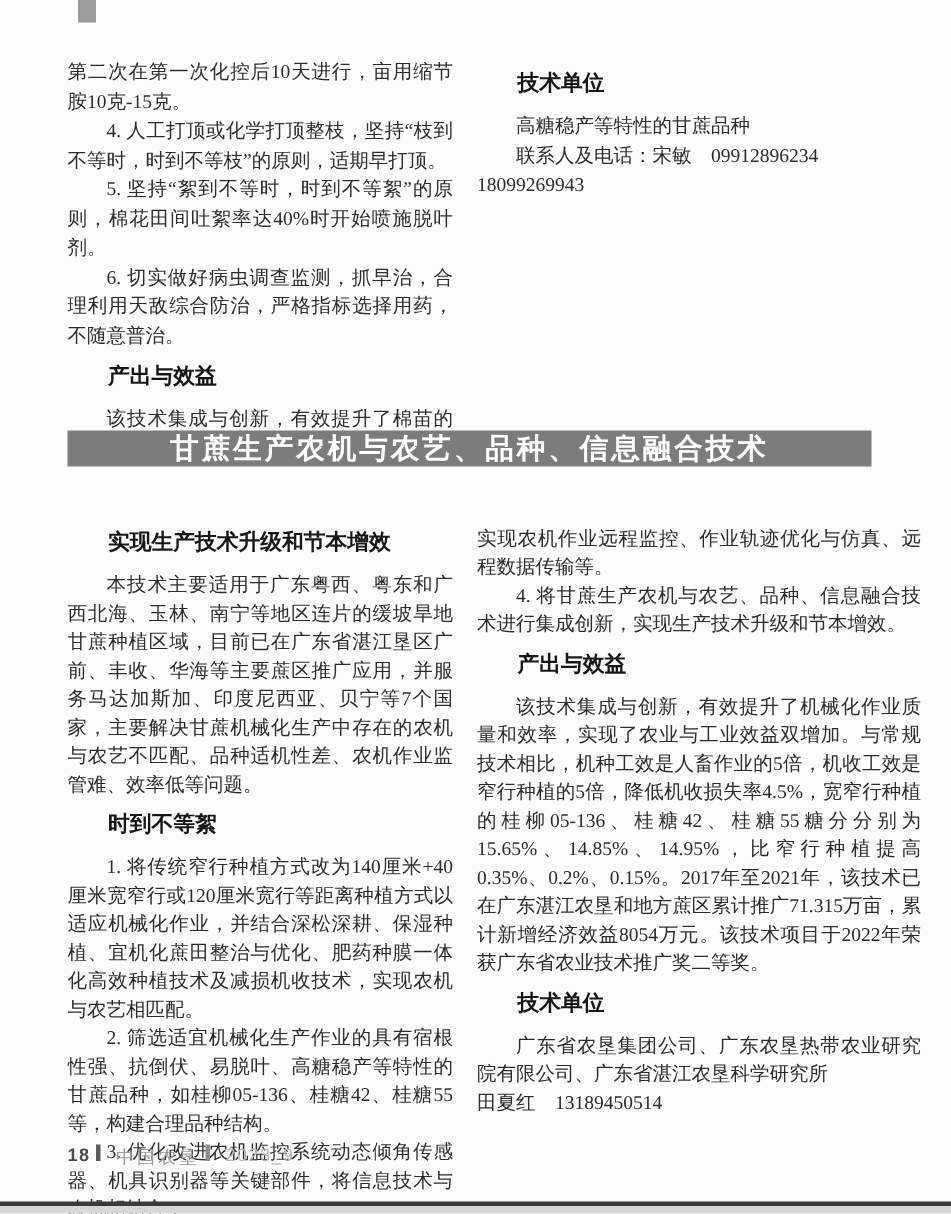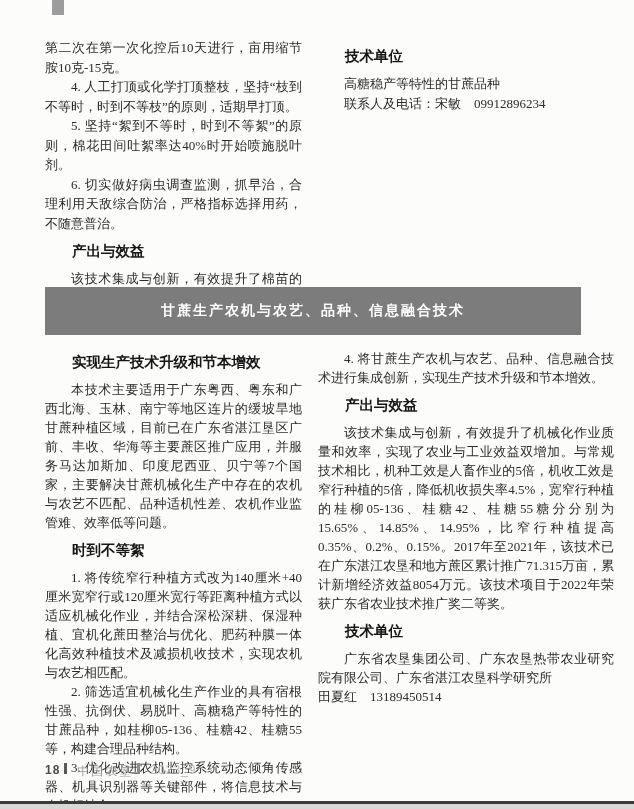--- a/index.html
+++ b/index.html
@@ -35,26 +35,26 @@
   .ind{text-indent:2em;}
   h3.hd{
     margin:9px 0 9px 27px;
     font-family:Liberation Sans, sans-serif;
     font-size:14.5px;line-height:18px;font-weight:bold;color:#161616;
   }
   .sec2 .col-l h3.hd:first-child{margin-top:4px;}
   .phone2-a{margin-left:134px;text-align:left;}
   .phone2-b{margin-left:105px;text-align:left;}
   .banner{
-    position:absolute;top:287px;left:45px;width:536px;height:48px;
+    position:absolute;top:287px;left:45px;width:536px;height:24px;
     background:#7c7c7c;
     color:#ffffff;
     display:flex;align-items:center;justify-content:center;
     font-family:"Liberation Sans","DejaVu Sans",sans-serif;
-    font-size:14px;font-weight:bold;letter-spacing:2px;
+    font-size:19px;font-weight:bold;letter-spacing:2px;
   }
   .footer{
     position:absolute;left:45px;top:763px;
     display:flex;align-items:flex-start;
     font-family:"Liberation Sans","DejaVu Sans",sans-serif;
     font-size:12px;
   }
   .footer .pg{color:#4a4a4a;font-weight:bold;letter-spacing:1px;}
   .footer .sep{
     display:inline-block;width:3px;height:11px;background:#5a5a5a;
@@ -83,35 +83,37 @@
       <p class="body ind">4. 人工打顶或化学打顶整枝，坚持“枝到不等时，时到不等枝”的原则，适期早打顶。</p>
       <p class="body ind">5. 坚持“絮到不等时，时到不等絮”的原则，棉花田间吐絮率达40%时开始喷施脱叶剂。</p>
       <p class="body ind">6. 切实做好病虫调查监测，抓早治，合理利用天敌综合防治，严格指标选择用药，不随意普治。</p>
       <h3 class="hd">产出与效益</h3>
       <p class="body ind">该技术集成与创新，有效提升了棉苗的整齐</p>
     </div>
     <div class="col col-r">
       <h3 class="hd">技术单位</h3>
       <p class="body ind">高糖稳产等特性的甘蔗品种</p>
       <p class="body ind">联系人及电话：宋敏　09912896234</p>
+      <p class="body phone2-a">18099269943</p>
     </div>
   </div>
 
   <div class="banner">甘蔗生产农机与农艺、品种、信息融合技术</div>
 
   <div class="section sec2">
     <div class="col col-l">
       <h3 class="hd">实现生产技术升级和节本增效</h3>
       <p class="body ind">本技术主要适用于广东粤西、粤东和广西北海、玉林、南宁等地区连片的缓坡旱地甘蔗种植区域，目前已在广东省湛江垦区广前、丰收、华海等主要蔗区推广应用，并服务马达加斯加、印度尼西亚、贝宁等7个国家，主要解决甘蔗机械化生产中存在的农机与农艺不匹配、品种适机性差、农机作业监管难、效率低等问题。</p>
       <h3 class="hd">时到不等絮</h3>
       <p class="body ind">1. 将传统窄行种植方式改为140厘米+40厘米宽窄行或120厘米宽行等距离种植方式以适应机械化作业，并结合深松深耕、保湿种植、宜机化蔗田整治与优化、肥药种膜一体化高效种植技术及减损机收技术，实现农机与农艺相匹配。</p>
       <p class="body ind">2. 筛选适宜机械化生产作业的具有宿根性强、抗倒伏、易脱叶、高糖稳产等特性的甘蔗品种，如桂柳05-136、桂糖42、桂糖55等，构建合理品种结构。</p>
       <p class="body ind">3. 优化改进农机监控系统动态倾角传感器、机具识别器等关键部件，将信息技术与农机相结合，</p>
     </div>
     <div class="col col-r">
+      <p class="body">实现农机作业远程监控、作业轨迹优化与仿真、远程数据传输等。</p>
       <p class="body ind">4. 将甘蔗生产农机与农艺、品种、信息融合技术进行集成创新，实现生产技术升级和节本增效。</p>
       <h3 class="hd">产出与效益</h3>
       <p class="body ind">该技术集成与创新，有效提升了机械化作业质量和效率，实现了农业与工业效益双增加。与常规技术相比，机种工效是人畜作业的5倍，机收工效是窄行种植的5倍，降低机收损失率4.5%，宽窄行种植的桂柳05-136、桂糖42、桂糖55糖分分别为15.65%、14.85%、14.95%，比窄行种植提高0.35%、0.2%、0.15%。2017年至2021年，该技术已在广东湛江农垦和地方蔗区累计推广71.315万亩，累计新增经济效益8054万元。该技术项目于2022年荣获广东省农业技术推广奖二等奖。</p>
       <h3 class="hd">技术单位</h3>
       <p class="body ind">广东省农垦集团公司、广东农垦热带农业研究院有限公司、广东省湛江农垦科学研究所</p>
       <p class="body phone2-b">田夏红　13189450514</p>
     </div>
   </div>
 
   <div class="footer">

